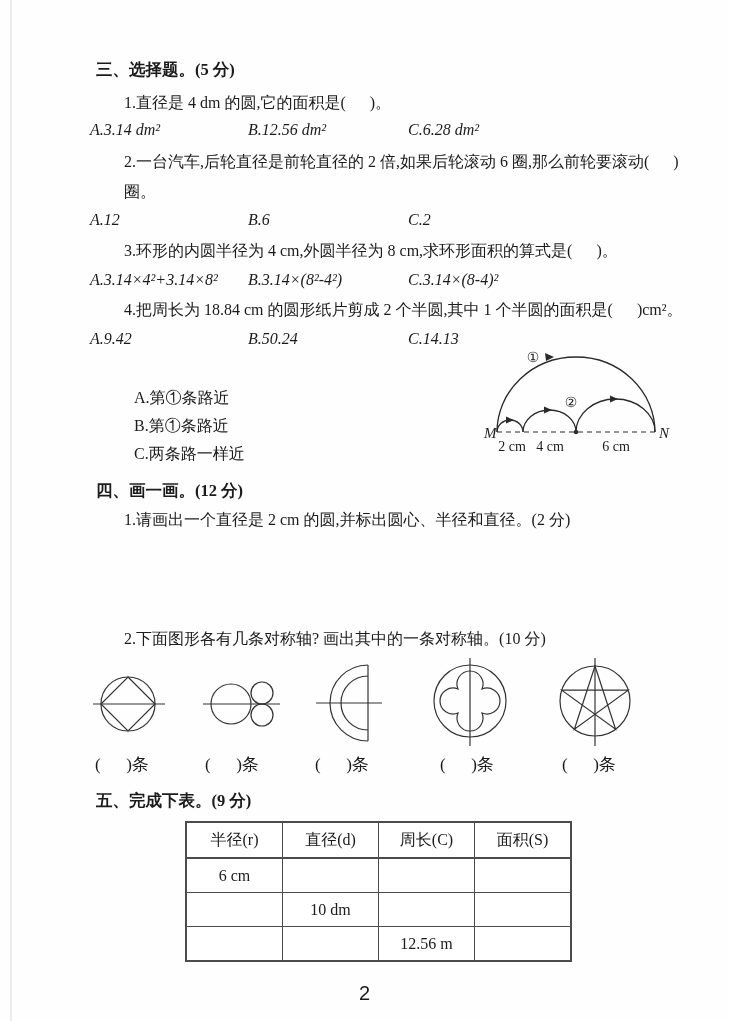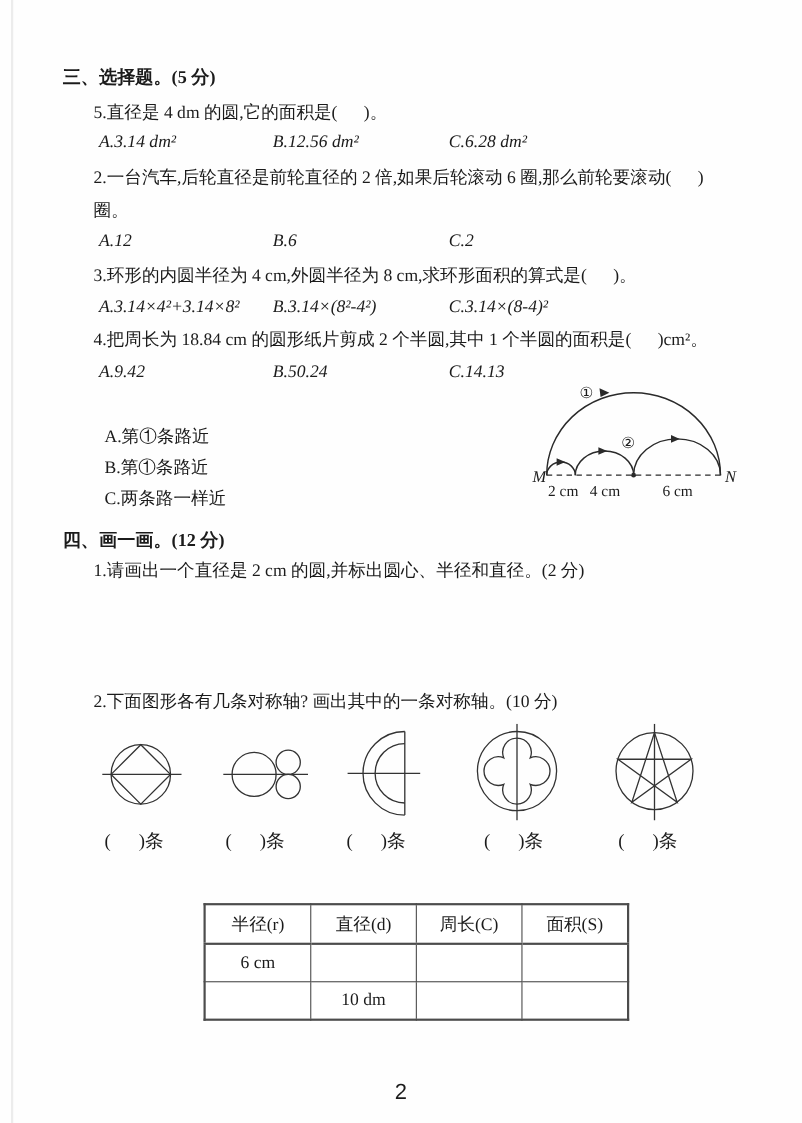--- a/index.html
+++ b/index.html
@@ -1,21 +1,21 @@
 <!DOCTYPE html>
 <html><head>
 <meta charset="utf-8">
 <style>
   html,body { margin:0; padding:0; background:#ffffff; }
   .page {
     position:relative; width:729px; height:1021px; background:#fefefe;
     font-family:"Liberation Serif","DejaVu Serif",serif; color:#1b1b1b; overflow:hidden;
   }
   .edge { position:absolute; left:10px; top:0; width:2px; height:1021px; background:#ececec; }
-  .line { position:absolute; white-space:pre; font-size:16px; line-height:20px; }
+  .line { position:absolute; white-space:pre; font-size:16px; line-height:20px;margin-left:39px; }
   .bold { font-weight:bold; font-size:16.5px; }
   .opt  { position:absolute; white-space:pre; font-size:16px;font-style:italic; }
   .ans  { position:absolute; white-space:pre; font-size:17px; }
   .shape { position:absolute; }
   .shape path, .shape circle, .shape line, .shape polygon { vector-effect:non-scaling-stroke; }
   .tbl { position:absolute; left:185px; top:821px; border-collapse:collapse; background:#fff;padding-left:20px; }
   .tbl td {
     border:1.6px solid #4c4c4c; width:91px; height:33px; text-align:center;
     font-size:16px; padding:0 2px; white-space:pre;
   }
@@ -29,21 +29,21 @@
   svg .ital { font-style:italic; }
 </style>
 </head>
 <body>
 
 <div class="page">
   <div class="edge"></div>
 
   <div class="line bold" style="left:57px; top:60px">三、选择题。(5 分)</div>
 
-  <div class="line" style="left:85px; top:93px">5.直径是 4 dm 的圆,它的面积是(      )。</div>
+  <div class="line" style="left:85px; top:93px">1.直径是 4 dm 的圆,它的面积是(      )。</div>
   <span class="opt" style="left:90px;  top:121px">A.3.14 dm²</span>
   <span class="opt" style="left:248px; top:121px">B.12.56 dm²</span>
   <span class="opt" style="left:408px; top:121px">C.6.28 dm²</span>
 
   <div class="line" style="left:85px; top:152px">2.一台汽车,后轮直径是前轮直径的 2 倍,如果后轮滚动 6 圈,那么前轮要滚动(      )</div>
   <div class="line" style="left:85px; top:182px">圈。</div>
   <span class="opt" style="left:90px;  top:211px">A.12</span>
   <span class="opt" style="left:248px; top:211px">B.6</span>
   <span class="opt" style="left:408px; top:211px">C.2</span>
 
@@ -116,20 +116,21 @@
     <path d="M 39 8 L 59.6 71.3 L 5.7 32.2 L 72.3 32.2 L 18.4 71.3 Z" stroke="#333" stroke-width="1.2" fill="none"></path>
     <line x1="39" y1="0" x2="39" y2="88" stroke="#333" stroke-width="1.2"></line>
   </svg>
 
   <span class="ans" style="left:95px;  top:753px">(      )条</span>
   <span class="ans" style="left:205px; top:753px">(      )条</span>
   <span class="ans" style="left:315px; top:753px">(      )条</span>
   <span class="ans" style="left:440px; top:753px">(      )条</span>
   <span class="ans" style="left:562px; top:753px">(      )条</span>
 
+  <div class="line bold" style="left:57px; top:791px">五、完成下表。(9 分)</div>
 
   <table class="tbl">
     <tbody>
         <tr class="hdr">
       <td>半径(r)</td>
       <td>直径(d)</td>
       <td>周长(C)</td>
       <td>面积(S)</td>
     </tr>
     <tr>
@@ -137,17 +138,23 @@
       <td></td>
       <td></td>
       <td></td>
     </tr>
     <tr>
       <td></td>
       <td>10 dm</td>
       <td></td>
       <td></td>
     </tr>
+    <tr>
+      <td></td>
+      <td></td>
+      <td>12.56 m</td>
+      <td></td>
+    </tr>
   </tbody>
     </table>
 
   <div class="pagenum">2</div>
 </div>
 
 </body></html>

